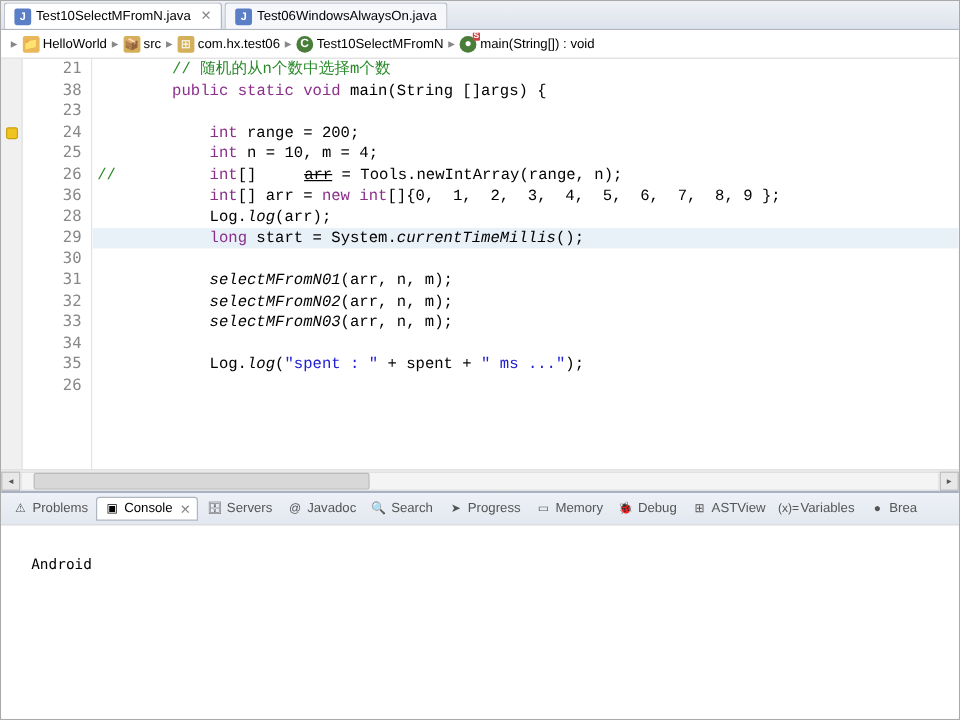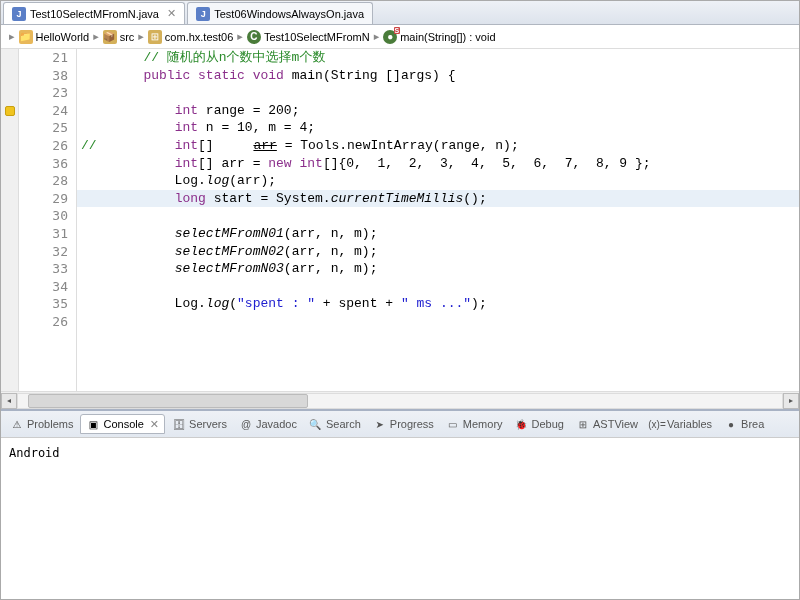--- a/index.html
+++ b/index.html
@@ -41,21 +41,21 @@
 .hscroll .lbtn, .hscroll .rbtn { width: 16px; height: 16px; background: #e8e8e8; border: 1px solid #bbb; display: flex; align-items: center; justify-content: center; font-size: 8px; color: #555; }
 .hscroll .track { flex: 1; height: 16px; background: #f4f4f4; border: 1px solid #ddd; position: relative; }
 .hscroll .thumb { position: absolute; left: 10px; width: 280px; height: 14px; background: #d8d8d8; border: 1px solid #bbb; border-radius: 2px; }
 
 .bottom-panel { height: 190px; border-top: 2px solid #a8b2c4; display: flex; flex-direction: column; }
 .view-tabs { display: flex; align-items: center; gap: 2px; padding: 3px 4px; background: linear-gradient(#eef1f6, #e2e8f0); border-bottom: 1px solid #ccc; font-size: 11px; flex-wrap: nowrap; overflow: hidden; }
 .vtab { display: flex; align-items: center; gap: 3px; padding: 2px 5px; cursor: pointer; color: #555; white-space: nowrap; }
 .vtab.active { background: #fff; border: 1px solid #b0b6c0; border-radius: 3px 3px 0 0; color: #000; }
 .vicon { width: 14px; height: 14px; display: inline-flex; align-items: center; justify-content: center; font-size: 10px; }
 .vtab .close { color: #888; font-size: 11px; margin-left: 3px; }
-.console-out { flex: 1; background: #fff; padding: 8px; font-family: Consolas, monospace; font-size: 12px; }
+.console-out { flex: 1; background: #fff; padding: 25px; font-family: Consolas, monospace; font-size: 12px; }
 </style>
 </head>
 <body>
 
 <div class="ide">
 
   <div class="tab-bar">
     <div class="tab active">
       <span class="jicon">J</span>
       <span>Test10SelectMFromN.java</span>

